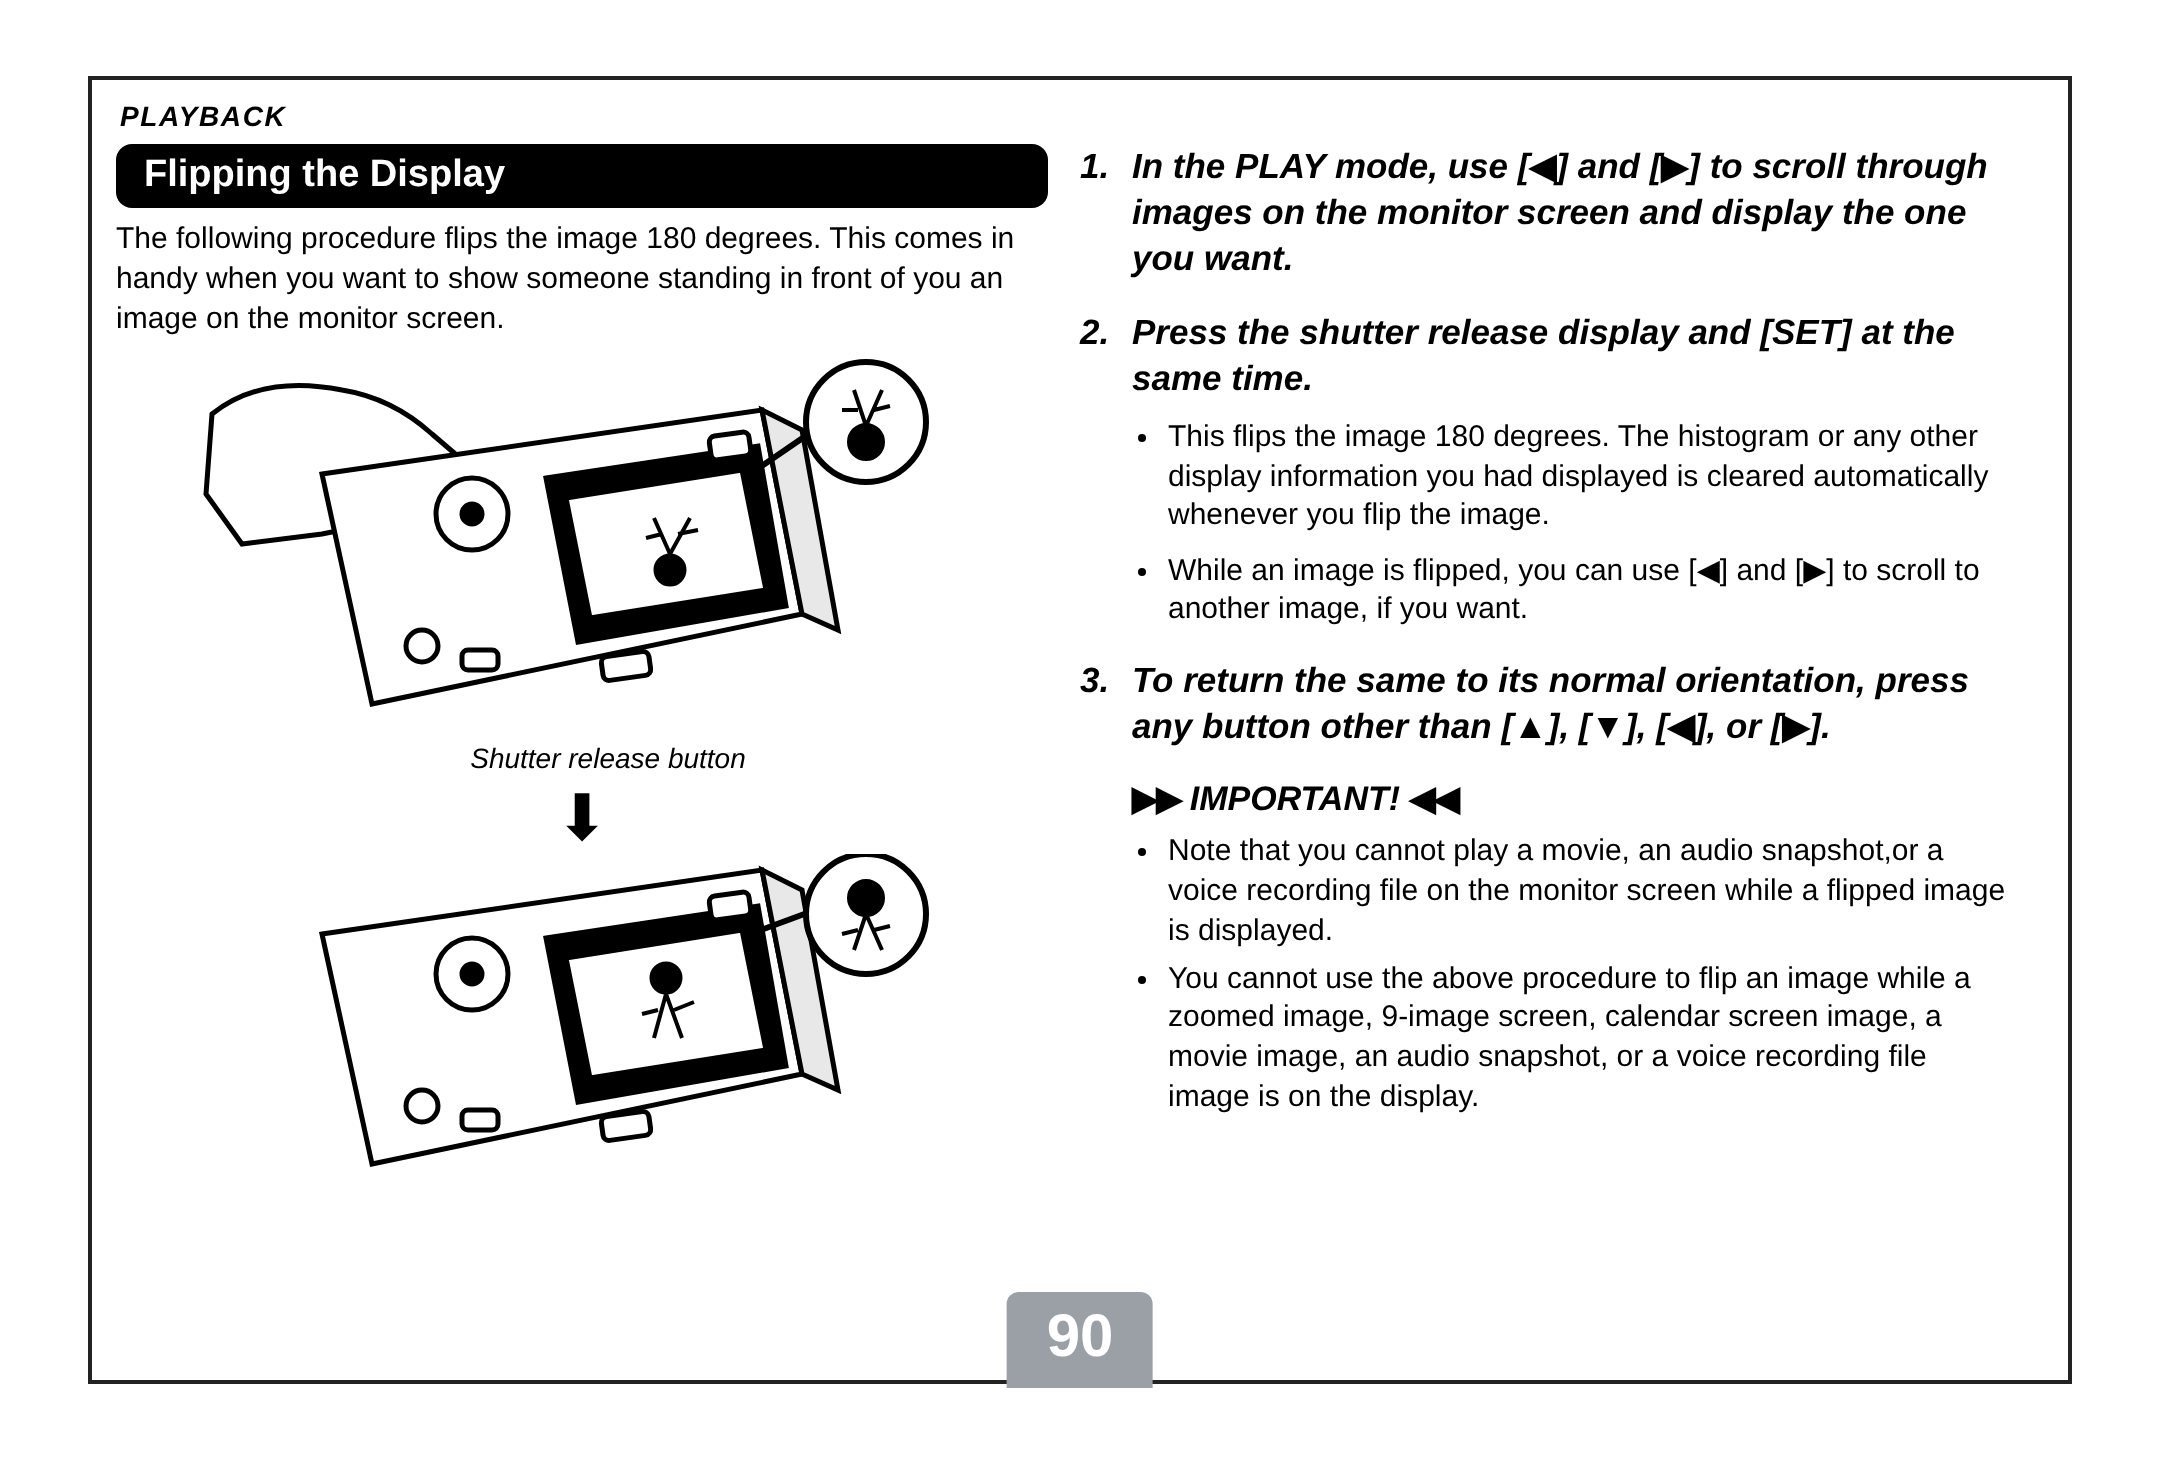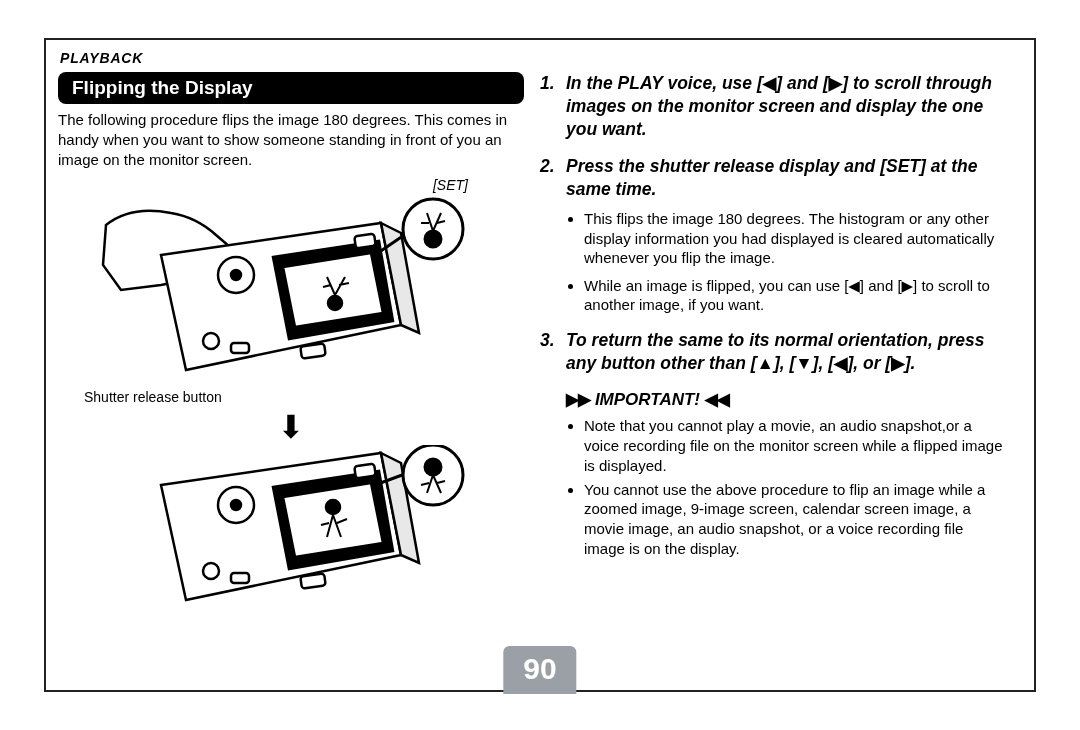--- a/index.html
+++ b/index.html
@@ -5,21 +5,21 @@
 body{margin:0;background:#fff;font-family:Helvetica,Arial,sans-serif;color:#000}
 .page{width:1080px;height:730px;position:relative;box-sizing:border-box;padding:38px 44px}
 .frame{border:2px solid #222;width:100%;height:654px;position:relative;box-sizing:border-box;padding:6px 28px 18px 12px}
 .header{font-size:14px;font-weight:bold;letter-spacing:0.8px;font-style:italic;padding:4px 0 6px 2px}
 .cols{display:flex;gap:16px;height:calc(100% - 26px)}
 .col{flex:1;min-width:0}
 .section-head{background:#000;color:#fff;font-weight:bold;font-size:19px;padding:5px 14px;border-radius:8px;display:inline-block;width:calc(100% - 28px)}
 .intro{font-size:15px;line-height:1.32;margin:6px 0 8px 0}
 .ill-wrap{margin-top:4px;text-align:center}
 .lbl-set{font-style:italic;font-size:14px;text-align:right;padding-right:56px;margin-bottom:2px}
-.lbl-sh{font-size:14px;text-align:left;padding-left:26px;margin-top:4px}
+.lbl-sh{font-style:italic;font-size:14px;text-align:center;padding-left:26px;margin-top:4px}
 .arrow-down{font-size:32px;margin:6px 0 2px 0;line-height:1}
 ol.steps{list-style:none;margin:0;padding:0;counter-reset:step}
 ol.steps>li{counter-increment:step;font-weight:bold;font-style:italic;font-size:17.5px;line-height:1.32;position:relative;padding-left:26px;margin-bottom:14px}
 ol.steps>li::before{content:counter(step)".";position:absolute;left:0;top:0}
 .tri{display:inline-block;font-style:normal}
 ul.sub{list-style:disc;margin:8px 0 0 0;padding-left:18px}
 ul.sub li{font-weight:normal;font-style:normal;font-size:15px;line-height:1.3;margin-bottom:8px}
 .important-h{font-weight:bold;font-size:17px;font-style:italic;padding-left:26px;margin-top:4px}
 .arrows-deco{font-style:normal;letter-spacing:-1px}
 ul.important{list-style:disc;margin:6px 0 0 0;padding-left:44px}
@@ -34,21 +34,20 @@
   <div class="frame">
     <div class="header">PLAYBACK</div>
 
     <div class="cols">
 
       <div class="col">
         <div class="section-head">Flipping the Display</div>
         <p class="intro">The following procedure flips the image 180 degrees. This comes in handy when you want to show someone standing in front of you an image on the monitor screen.</p>
 
         <div class="ill-wrap">
-          <div class="lbl-set">[SET]</div>
 
           <svg class="cam" width="380" height="190" viewBox="0 0 380 190">
             <g stroke="#000" stroke-width="2.5" fill="#fff">
 
               <path d="M5 30 Q30 10 70 18 Q95 22 115 40 L150 70 L140 90 L100 82 L60 90 L20 95 L2 70 Z" stroke-width="2.5"></path>
 
               <path d="M60 60 L280 28 L300 130 L85 175 Z"></path>
               <path d="M280 28 L300 38 L318 138 L300 130 Z" fill="#e8e8e8"></path>
 
               <circle cx="135" cy="80" r="18"></circle>
@@ -101,21 +100,21 @@
               <circle cx="332" cy="22" r="8" fill="#000"></circle>
               <path d="M332 30 L326 48 M332 30 L340 48 M328 38 L320 40 M336 38 L344 36" stroke-width="2"></path>
             </g>
           </svg>
         </div>
       </div>
 
       <div class="col">
         <ol class="steps">
           <li>
-            <span>In the PLAY voice, use [</span><span class="tri">◀</span><span>] and [</span><span class="tri">▶</span><span>] to scroll through images on the monitor screen and display the one you want.</span>
+            <span>In the PLAY mode, use [</span><span class="tri">◀</span><span>] and [</span><span class="tri">▶</span><span>] to scroll through images on the monitor screen and display the one you want.</span>
           </li>
           <li>
             <span>Press the shutter release display and [SET] at the same time.</span>
             <ul class="sub">
               <li>This flips the image 180 degrees. The histogram or any other display information you had displayed is cleared automatically whenever you flip the image.</li>
               <li>
                 <span>While an image is flipped, you can use [</span><span class="tri">◀</span><span>] and [</span><span class="tri">▶</span><span>] to scroll to another image, if you want.</span>
               </li>
             </ul>
           </li>

